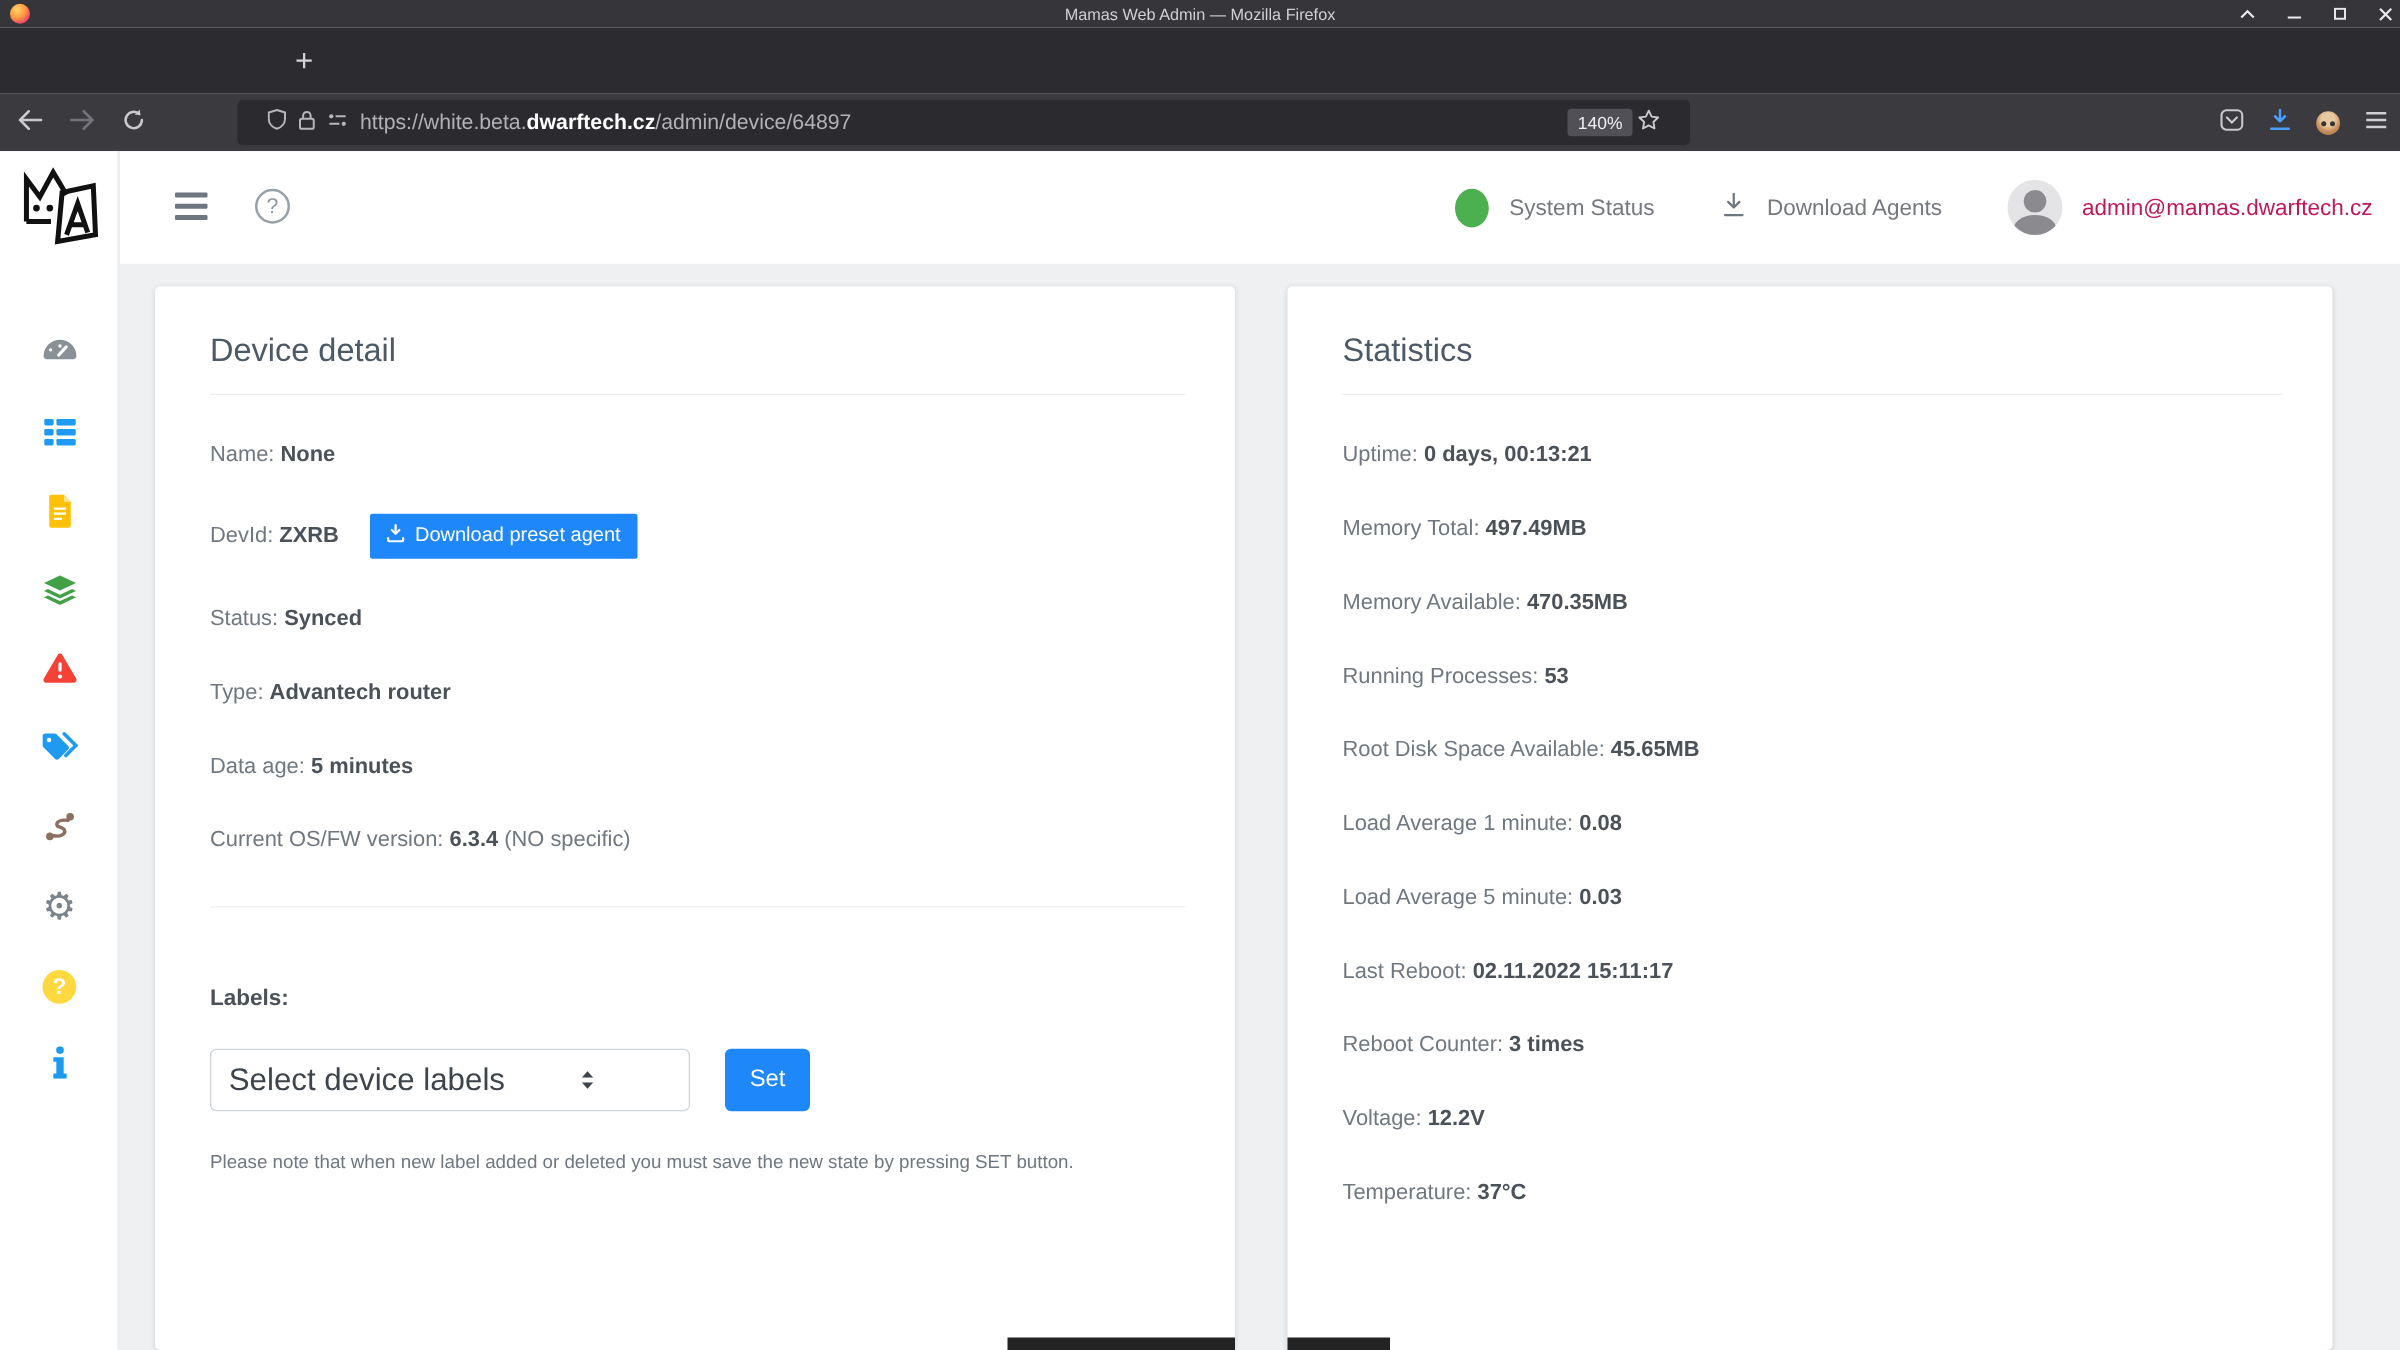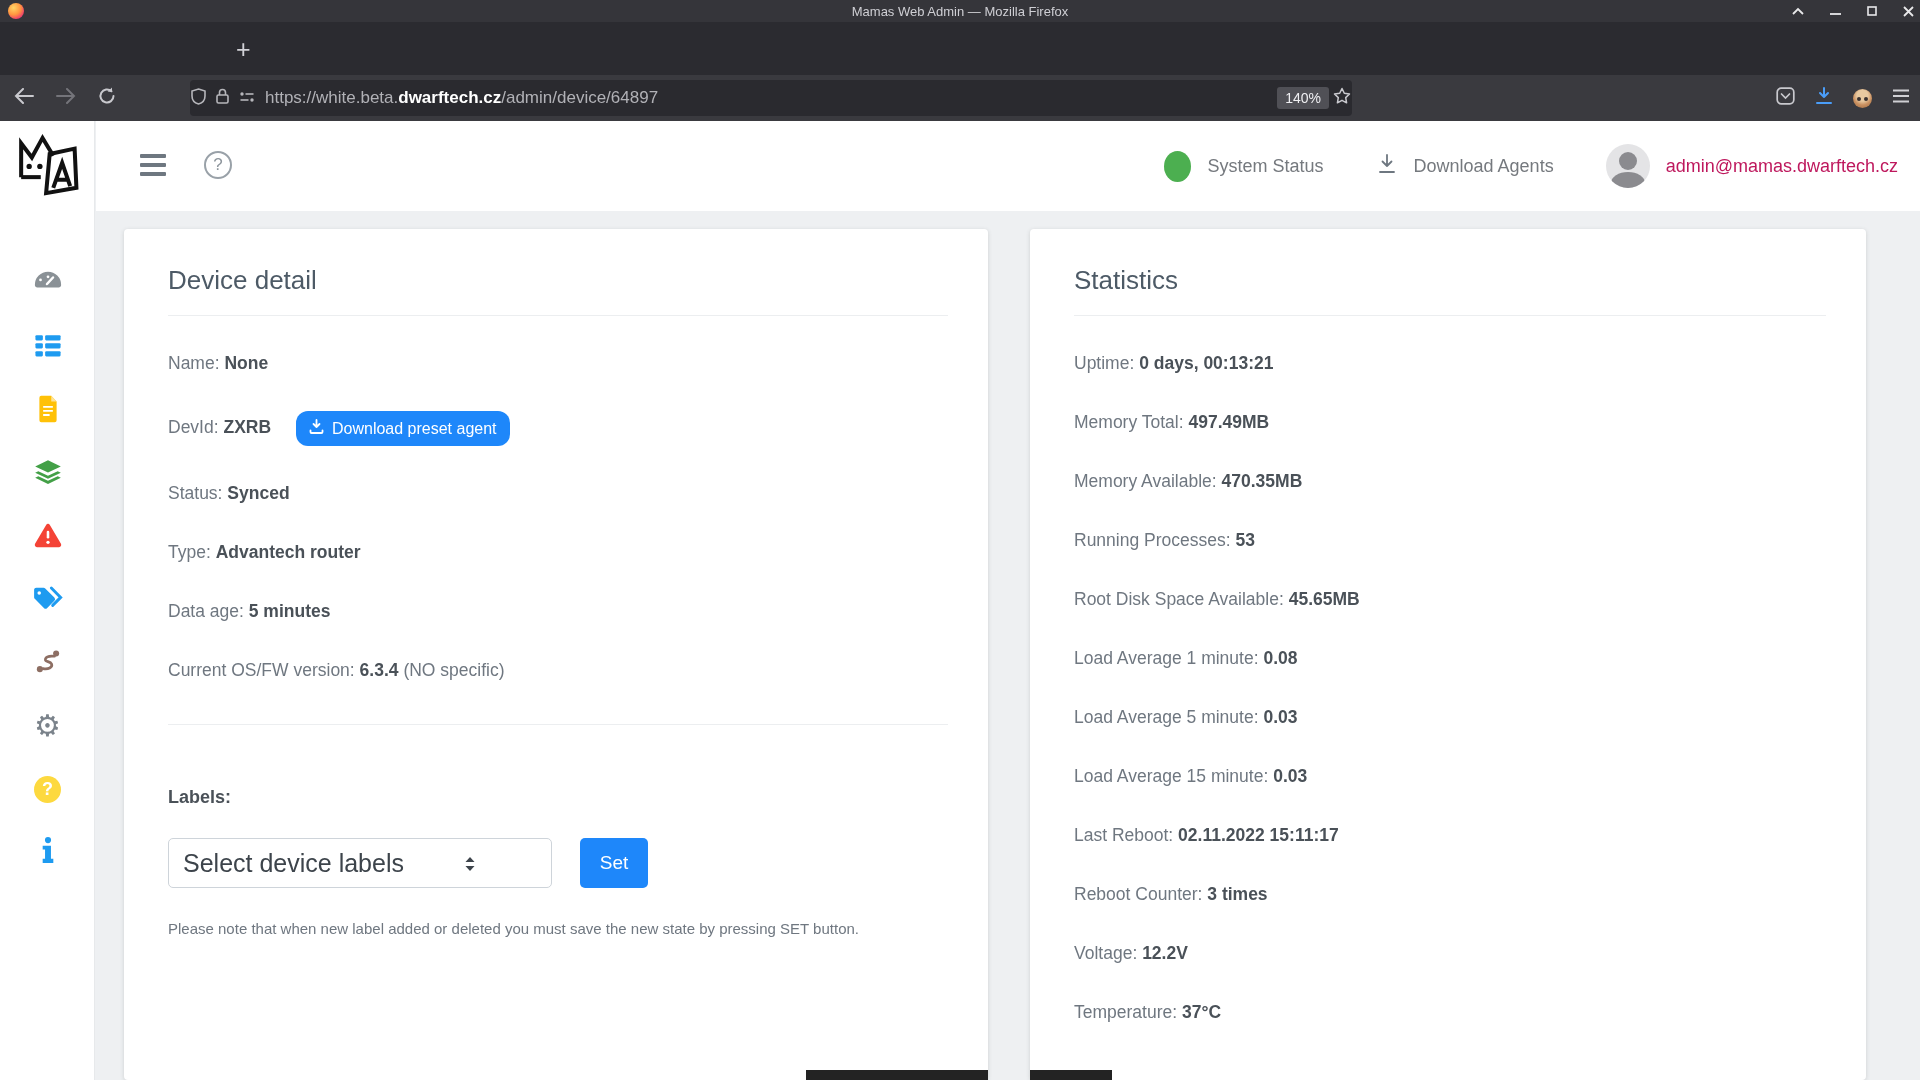--- a/index.html
+++ b/index.html
@@ -23,21 +23,21 @@
   .tab-title { color:#f2f2f4; font-size:16px; margin-left:8px; white-space:nowrap; flex:1 1 auto;
                -webkit-mask-image:linear-gradient(90deg,#000 75%,transparent 95%);
                mask-image:linear-gradient(90deg,#000 75%,transparent 95%); }
   .tab-close { color:#c2c2c7; font-size:17px; line-height:1; flex:0 0 auto; margin-left:2px; }
   .newtab { position:absolute; left:236px; top:14px; color:#d2d2d7; font-size:25px; line-height:26px; }
 
   .toolbar { position:absolute; left:0; top:75px; width:1920px; height:46px; background:#3a3a3f;
              display:flex; align-items:center; }
   .nav-btns { display:flex; align-items:center; gap:22px; margin-left:14px; }
   .urlbar { position:absolute; left:190px; top:5px; width:1162px; height:36px; background:#2a2a2f;
-            border-radius:4px; display:flex; align-items:center; padding:0 1px; }
+            border-radius:4px; display:flex; align-items:center; padding:0 24px; }
   .url-icons { display:flex; align-items:center; gap:10px; margin-right:10px; }
   .url-text { font-size:17px; color:#b1b1b6; white-space:nowrap; flex:1 1 auto; overflow:hidden; }
   .url-text .domain { color:#ffffff; font-weight:600; }
   .zoom-pill { background:#505056; color:#efeff2; font-size:14px; border-radius:3px;
                padding:3px 8px; margin-right:4px; flex:0 0 auto; }
   .chrome-right { position:absolute; right:10px; top:0; height:46px; display:flex; align-items:center; gap:20px; }
   .acct-avatar { width:19px; height:19px; border-radius:50%;
                  background:radial-gradient(circle at 50% 35%, #e8c9a0 0 35%, #c98f5f 60%, #9a6a42 100%);
                  position:relative; }
   .acct-avatar:before, .acct-avatar:after { content:""; position:absolute; top:8px; width:4px; height:4px;
@@ -74,21 +74,21 @@
           box-shadow:0 1px 4px rgba(60,64,67,.18); }
   .card-left  { left:124px; width:864px; height:851px; }
   .card-right { left:1030px; width:836px; height:851px; }
   .card-inner { padding:36px 40px 0 44px; }
   .card-title { font-size:26px; line-height:30px; font-weight:500; color:#4d5a66; }
   .card hr { border:none; border-top:1px solid #eceef0; margin:20px 0 0; }
   .row { margin-top:36px; font-size:17.5px; line-height:23px; color:#6f7780; }
   .row + .row { margin-top:36px; }
   .row b { color:#4a5158; font-weight:700; }
   .btn-primary { display:inline-flex; align-items:center; gap:8px; background:#1e87fa; color:#ffffff;
-                 border:none; border-radius:12px; font-size:16px; font-family:inherit;
+                 border:none; border-radius:2px; font-size:16px; font-family:inherit;
                  padding:8px 13px; margin-left:20px; vertical-align:middle; cursor:pointer; }
   .labels-hr { margin-top:42px !important; }
   .labels-head { margin-top:62px; font-size:18px; font-weight:700; color:#4a5158; }
   .labels-row { margin-top:30px; display:flex; align-items:center; }
   .dev-select { width:384px; height:50px; border:1px solid #ced4da; border-radius:5px; background:#fff;
                 display:flex; align-items:center; padding:0 14px; font-size:25px; color:#3d444b; cursor:pointer; }
   .dev-select span { flex:1 1 auto; }
   .btn-set { margin-left:28px; width:68px; height:50px; background:#1e87fa; color:#fff; border:none;
              border-radius:5px; font-size:19px; font-family:inherit; cursor:pointer; }
   .no-label { margin-top:26px; font-size:17.5px; color:#6f7780; padding-left:4px; }
@@ -350,21 +350,20 @@
       <div class="card-title">Statistics</div>
       <hr>
 
       <div class="row"><span>Uptime:</span> <b>0 days, 00:13:21</b></div>
       <div class="row"><span>Memory Total:</span> <b>497.49MB</b></div>
       <div class="row"><span>Memory Available:</span> <b>470.35MB</b></div>
       <div class="row"><span>Running Processes:</span> <b>53</b></div>
       <div class="row"><span>Root Disk Space Available:</span> <b>45.65MB</b></div>
       <div class="row"><span>Load Average 1 minute:</span> <b>0.08</b></div>
       <div class="row"><span>Load Average 5 minute:</span> <b>0.03</b></div>
-      <div class="row"><span>Load Average 15 minute:</span> <b>0.03</b></div>
       <div class="row"><span>Last Reboot:</span> <b>02.11.2022 15:11:17</b></div>
       <div class="row"><span>Reboot Counter:</span> <b>3 times</b></div>
       <div class="row"><span>Voltage:</span> <b>12.2V</b></div>
       <div class="row"><span>Temperature:</span> <b>37°C</b></div>
     </div>
     <div class="cutoff cutoff-r"></div>
   </div>
 
 </div>
 

